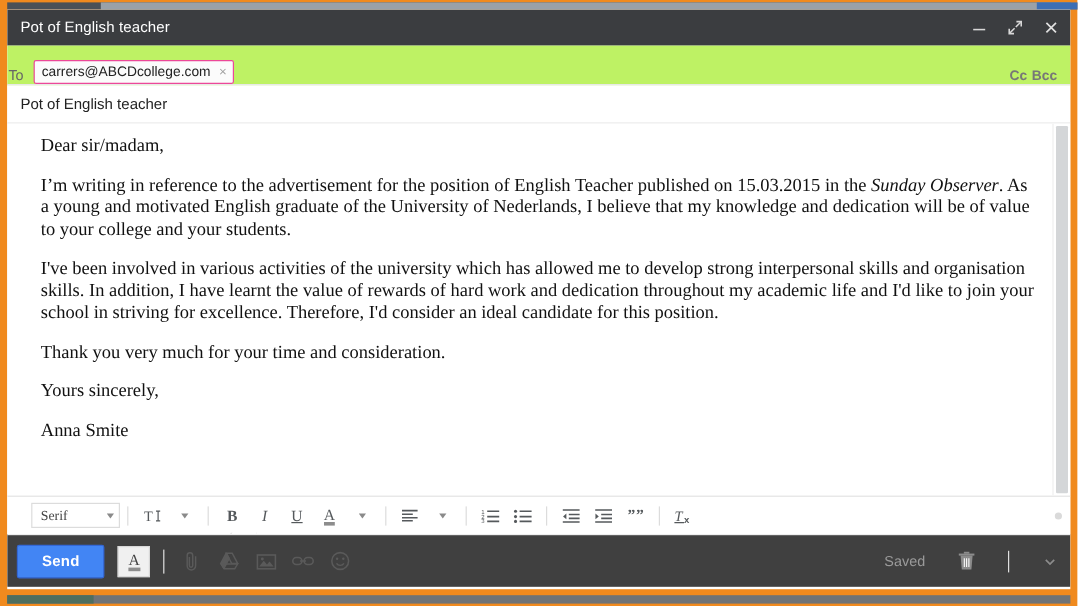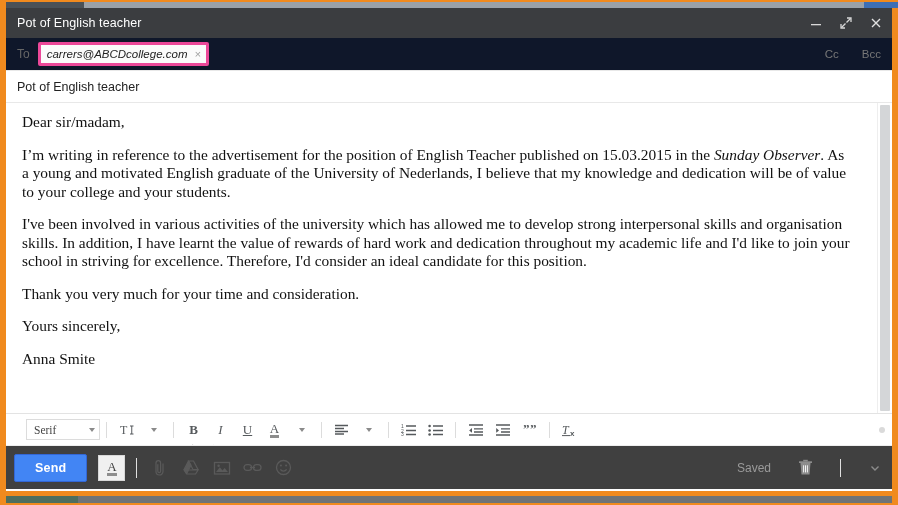--- a/index.html
+++ b/index.html
@@ -82,56 +82,56 @@
     display: block;
   }
   .tb-btn svg { display: block; }
 
   
   .to-row {
     position: relative;
     height: 32px;
     border-bottom: 1px solid #e8e8e8;
     display: flex;
-    align-items: center;
-    padding: 0 11px;
-    background: #0f172a;
+    align-items: flex-end;
+    padding: 0 1px;
+    background: #bef264;
   }
   .to-label {
     font-size: 12px;
     color: #666;
     margin-right: 8px;
   }
   .chip {
     display: inline-flex;
     align-items: center;
-    border: 3px solid #ec4899;
+    border: 1px solid #ec4899;
     background: #fbfbfb;
     border-radius: 2px;
     height: 18px;
     padding: 0 5px 0 6px;
     font-size: 11.5px;
     color: #222;
     cursor: pointer;
-    font-style: italic;
   }
   .chip-x {
     margin-left: 7px;
     color: #a0a0a0;
     font-size: 11px;
     line-height: 1;
     cursor: pointer;
   }
   .ccbcc {
     position: absolute;
     right: 11px;
     display: flex;
-    gap: 23px;
+    gap: 4px;
     font-size: 11.5px;
     color: #777;
+    font-weight: bold;
   }
   .ccbcc span { cursor: pointer; }
 
   
   .subject-row {
     height: 31px;
     border-bottom: 1px solid #e8e8e8;
     display: flex;
     align-items: center;
     padding: 0 11px;
@@ -142,21 +142,21 @@
 
   
   .body-area {
     position: relative;
     height: 310px;
     background: #fff;
     overflow: hidden;
   }
   .body-text {
     position: absolute;
-    left: 4px; top: 0;
+    left: 16px; top: 0;
     width: 856px;
     height: 310px;
     padding: 10px 12px 0 12px;
     box-sizing: border-box;
     font-family: "Liberation Serif", serif;
     font-size: 15.4px;
     line-height: 18.5px;
     color: #111;
     overflow: hidden;
   }

